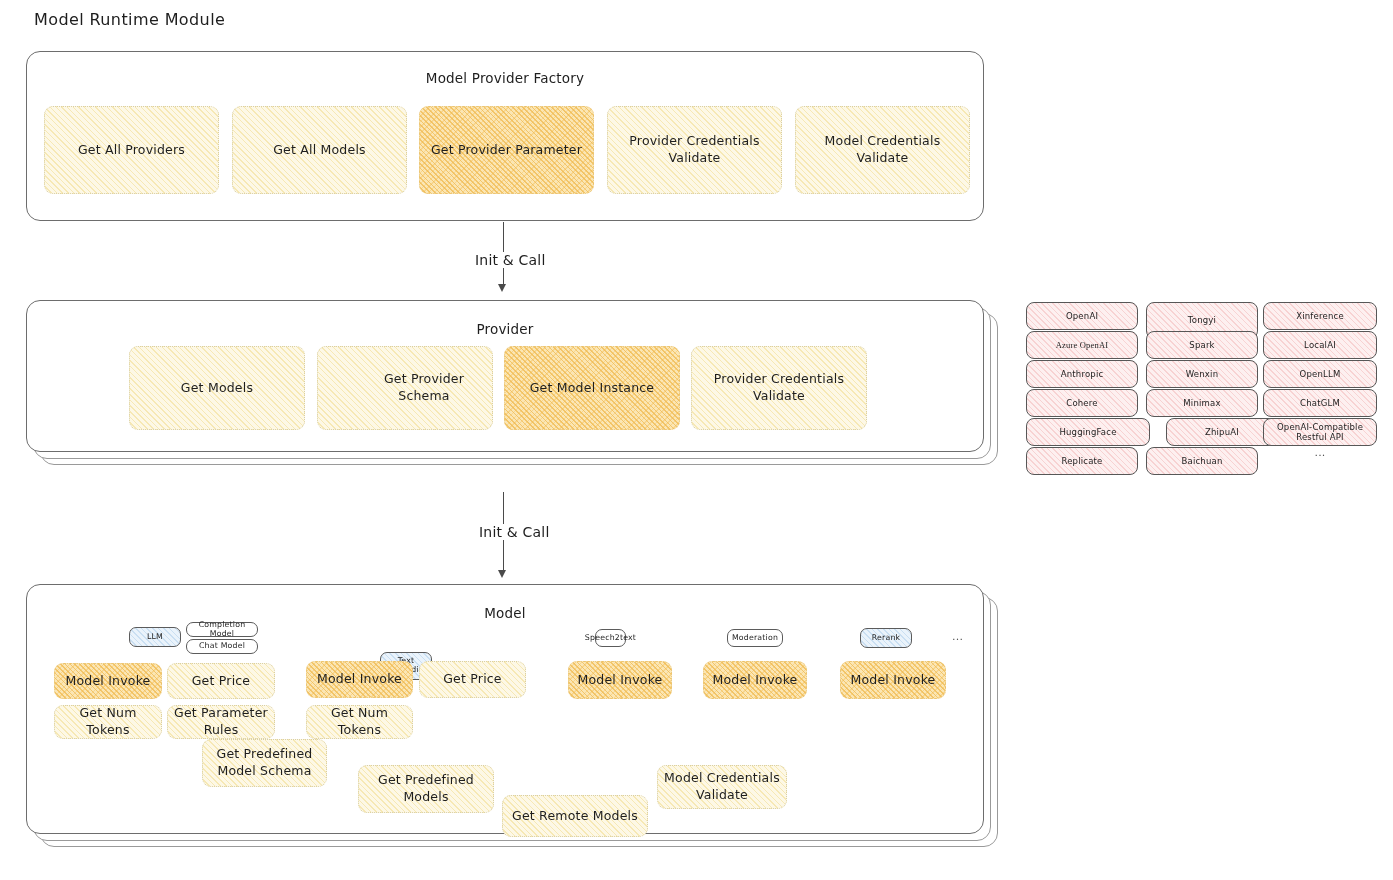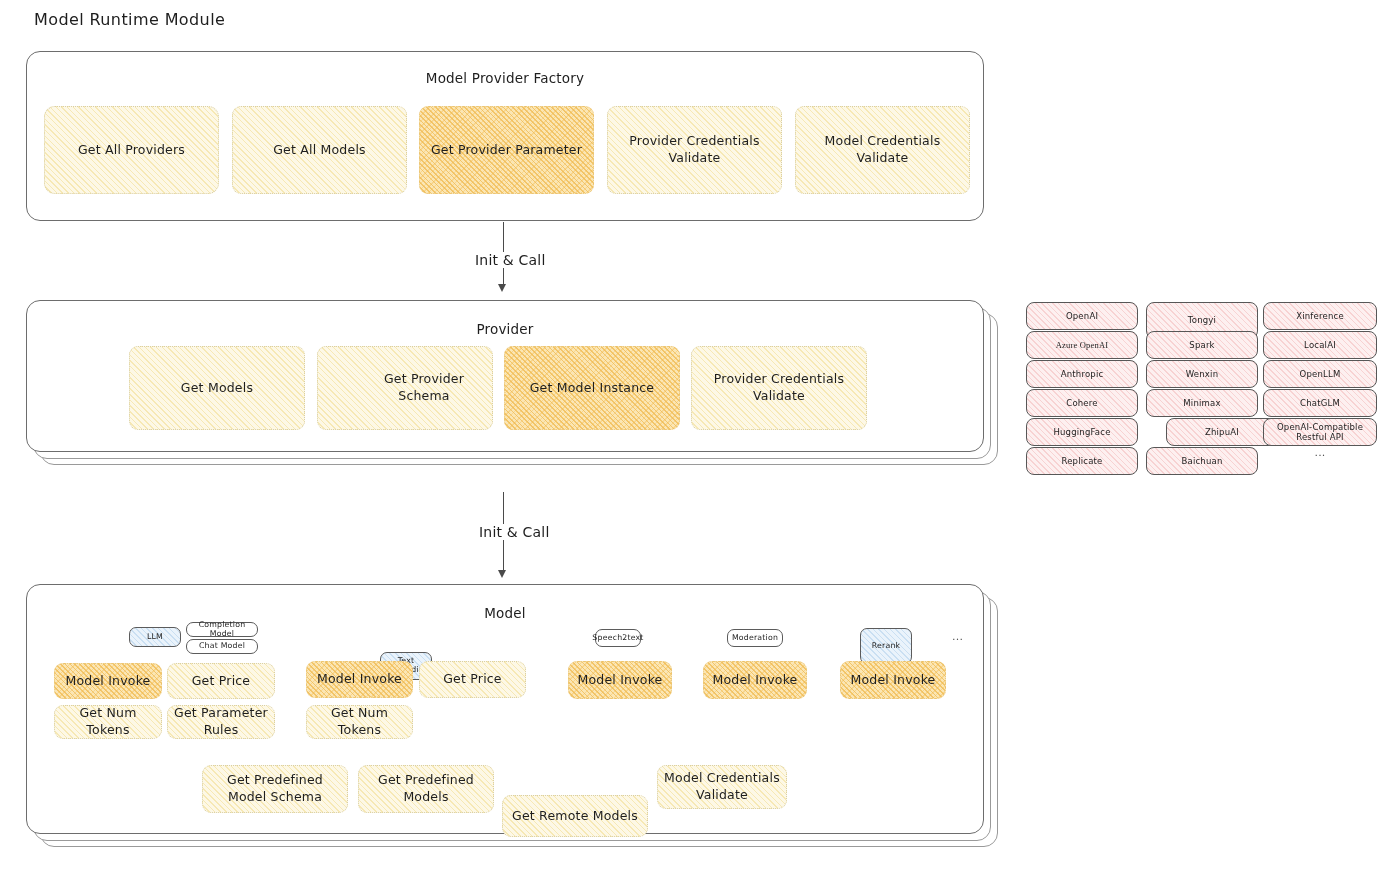--- a/index.html
+++ b/index.html
@@ -88,21 +88,21 @@
   .arrow-label{position:absolute;font-size:14px;color:#1e1e1e;white-space:nowrap;}
 </style>
 </head>
 <body>
 
 <div id="page-title" class="hand">Model Runtime Module</div>
 
 <div class="panel" style="left:26px;top:51px;width:958px;height:170px;">
   <div class="panel-title hand" style="top:18px;">Model Provider Factory</div>
 </div>
-<div class="box fill-light hand" style="left:44px;top:106px;width:175px;height:88px;border-radius:11px;">Get All Providers</div>
+<div class="box fill-light hand" style="left:44px;top:106px;width:175px;height:88px;">Get All Providers</div>
 <div class="box fill-light hand" style="left:232px;top:106px;width:175px;height:88px;">Get All Models</div>
 <div class="box fill-strong hand" style="left:419px;top:106px;width:175px;height:88px;">Get Provider Parameter</div>
 <div class="box fill-light hand" style="left:607px;top:106px;width:175px;height:88px;">Provider Credentials Validate</div>
 <div class="box fill-light hand" style="left:795px;top:106px;width:175px;height:88px;">Model Credentials Validate</div>
 
 <div class="arrow-line" style="left:503px;top:222px;height:64px;"></div>
 <div class="arrow-head" style="left:498px;top:284px;"></div>
 <div class="arrow-label hand" style="left:472px;top:252px;background:#fff;padding:0 3px;">Init &amp; Call</div>
 
 <div class="panel-stack" style="left:40px;top:313px;width:958px;height:152px;"></div>
@@ -113,21 +113,21 @@
 <div class="box fill-light hand" style="left:129px;top:346px;width:176px;height:84px;z-index:2;">Get Models</div>
 <div class="box fill-light hand" style="left:317px;top:346px;width:176px;height:84px;z-index:2;padding-left:44px;">Get Provider Schema</div>
 <div class="box fill-strong hand" style="left:504px;top:346px;width:176px;height:84px;z-index:2;">Get Model Instance</div>
 <div class="box fill-light hand" style="left:691px;top:346px;width:176px;height:84px;z-index:2;">Provider Credentials Validate</div>
 
 <div id="provider-chips">
     <div class="chip hand" style="left: 1026px; top: 302px; width: 112px; height: 23px;">OpenAI</div>
     <div class="chip hand" style="left: 1026px; top: 331px; width: 112px; height: 23px; font-family: Liberation Serif, serif;">Azure OpenAI</div>
     <div class="chip hand" style="left: 1026px; top: 360px; width: 112px; height: 23px;">Anthropic</div>
     <div class="chip hand" style="left: 1026px; top: 389px; width: 112px; height: 23px;">Cohere</div>
-    <div class="chip hand" style="left: 1026px; top: 418px; width: 112px; height: 23px;">HuggingFace</div>
+    <div class="chip hand" style="left: 1026px; top: 418px; width: 124px; height: 23px;">HuggingFace</div>
     <div class="chip hand" style="left: 1026px; top: 447px; width: 112px; height: 23px;">Replicate</div>
     <div class="chip hand" style="left: 1146px; top: 302px; width: 112px; height: 37px;">Tongyi</div>
     <div class="chip hand" style="left: 1146px; top: 331px; width: 112px; height: 23px;">Spark</div>
     <div class="chip hand" style="left: 1146px; top: 360px; width: 112px; height: 23px;">Wenxin</div>
     <div class="chip hand" style="left: 1146px; top: 389px; width: 112px; height: 23px;">Minimax</div>
     <div class="chip hand" style="left: 1146px; top: 418px; width: 112px; height: 23px; margin-left: 20px;">ZhipuAI</div>
     <div class="chip hand" style="left: 1146px; top: 447px; width: 112px; height: 23px;">Baichuan</div>
     <div class="chip hand" style="left: 1263px; top: 302px; width: 114px; height: 23px;">Xinference</div>
     <div class="chip hand" style="left: 1263px; top: 331px; width: 114px; height: 23px;">LocalAI</div>
     <div class="chip hand" style="left: 1263px; top: 360px; width: 114px; height: 23px;">OpenLLM</div>
@@ -151,25 +151,25 @@
     <div class="badge hand badge-plain" style="left: 186px; top: 622px; width: 72px; height: 15px; z-index: 2;">Completion Model</div>
     <div class="badge hand badge-plain" style="left: 186px; top: 639px; width: 72px; height: 15px; z-index: 2;">Chat Model</div>
     <div class="box hand fill-strong" style="left: 54px; top: 663px; width: 108px; height: 36px; z-index: 2;">Model Invoke</div>
     <div class="box hand fill-light" style="left: 167px; top: 663px; width: 108px; height: 36px; z-index: 2;">Get Price</div>
     <div class="box hand fill-light" style="left: 54px; top: 705px; width: 108px; height: 34px; z-index: 2;">Get Num Tokens</div>
     <div class="box hand fill-light" style="left: 167px; top: 705px; width: 108px; height: 34px; z-index: 2;">Get Parameter Rules</div>
     <div class="badge hand badge-blue" style="left: 380px; top: 628px; width: 52px; height: 28px; z-index: 2; margin-top: 24px;">Text Embedding</div>
     <div class="box hand fill-strong" style="left: 306px; top: 661px; width: 107px; height: 37px; z-index: 2;">Model Invoke</div>
     <div class="box hand fill-light" style="left: 419px; top: 661px; width: 107px; height: 37px; z-index: 2;">Get Price</div>
     <div class="box hand fill-light" style="left: 306px; top: 705px; width: 107px; height: 34px; z-index: 2;">Get Num Tokens</div>
-    <div class="badge hand badge-plain" style="left: 595px; top: 629px; width: 46px; height: 18px; z-index: 2;">Speech2text</div>
+    <div class="badge hand badge-plain" style="left: 595px; top: 629px; width: 31px; height: 18px; z-index: 2;">Speech2text</div>
     <div class="box hand fill-strong" style="left: 568px; top: 661px; width: 104px; height: 38px; z-index: 2;">Model Invoke</div>
     <div class="badge hand badge-plain" style="left: 727px; top: 629px; width: 56px; height: 18px; z-index: 2;">Moderation</div>
     <div class="box hand fill-strong" style="left: 703px; top: 661px; width: 104px; height: 38px; z-index: 2;">Model Invoke</div>
-    <div class="badge hand badge-blue" style="left: 860px; top: 628px; width: 52px; height: 36px; z-index: 2;">Rerank</div>
+    <div class="badge hand badge-blue" style="left: 860px; top: 628px; width: 52px; height: 20px; z-index: 2;">Rerank</div>
     <div class="box hand fill-strong" style="left: 840px; top: 661px; width: 106px; height: 38px; z-index: 2;">Model Invoke</div>
     <div class="dots hand" style="left: 952px; top: 630px; z-index: 2;">...</div>
   </div>
 
-<div class="box fill-light hand" style="left:202px;top:765px;width:146px;height:48px;z-index:2;">Get Predefined Model Schema</div>
+<div class="box fill-light hand" style="left:202px;top:739px;width:125px;height:48px;z-index:2;">Get Predefined Model Schema</div>
 <div class="box fill-light hand" style="left:358px;top:765px;width:136px;height:48px;z-index:2;">Get Predefined Models</div>
 <div class="box fill-light hand" style="left:502px;top:795px;width:146px;height:42px;z-index:2;">Get Remote Models</div>
 <div class="box fill-light hand" style="left:657px;top:765px;width:130px;height:44px;z-index:2;">Model Credentials Validate</div>
 
 </body></html>

